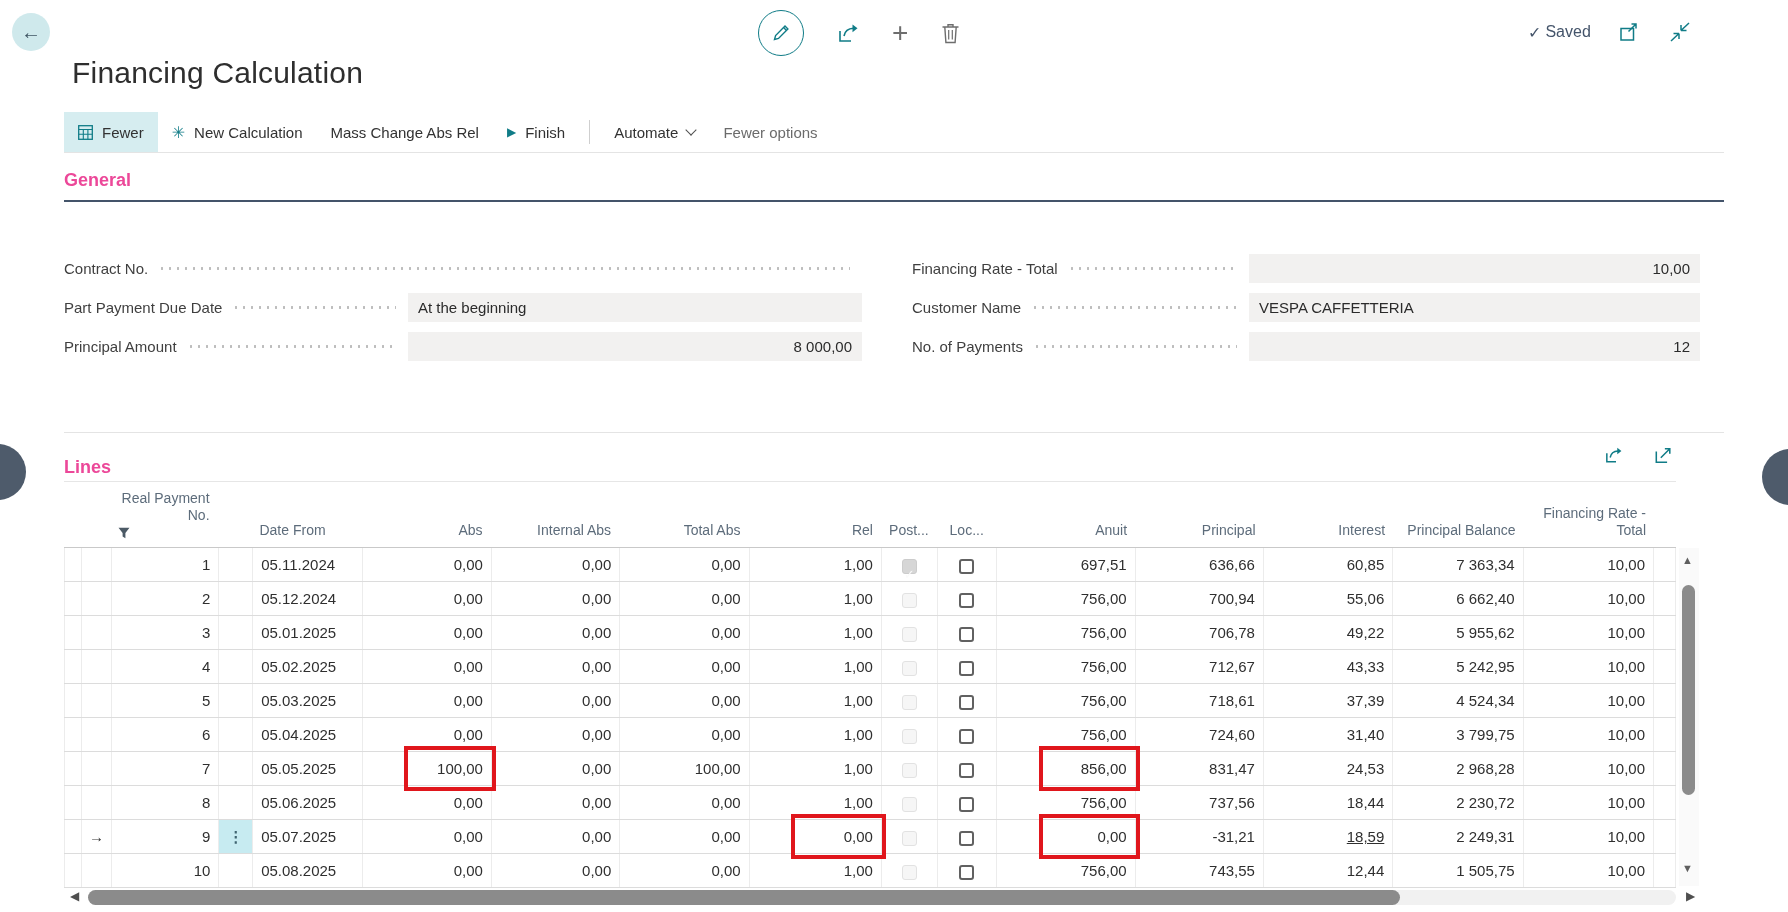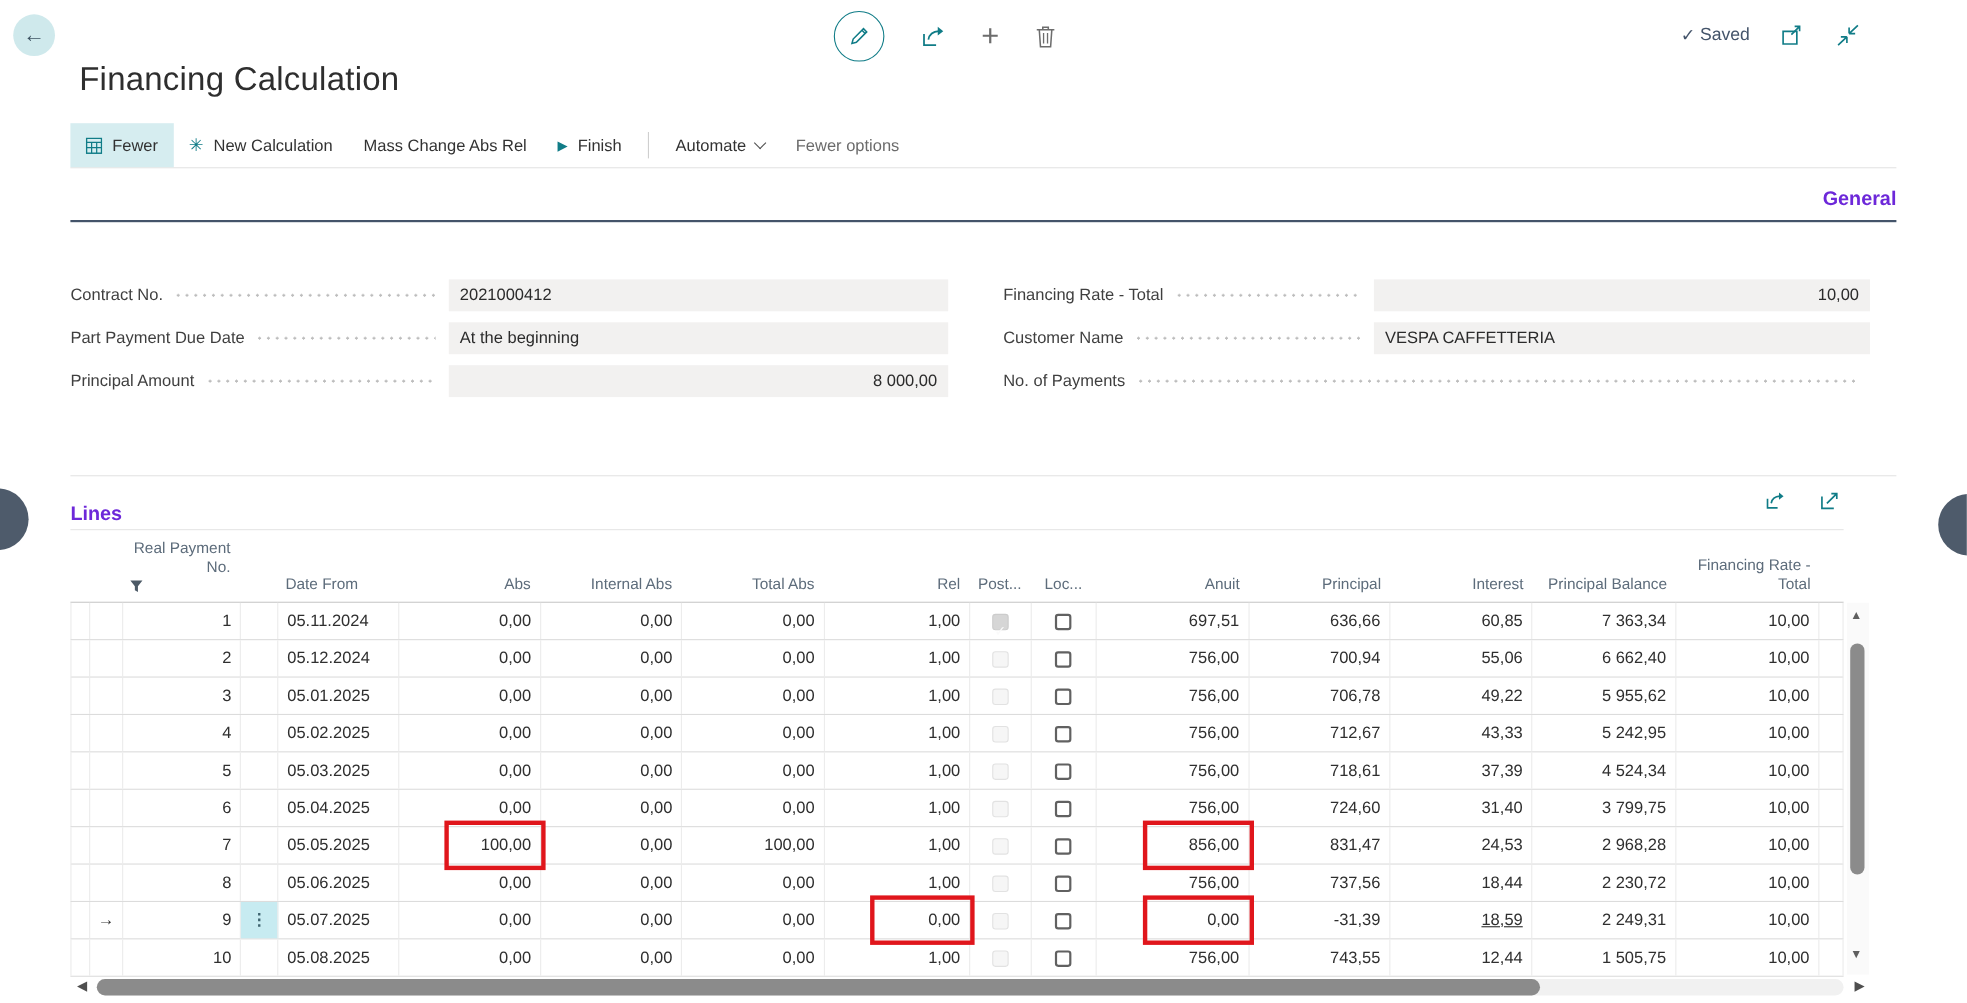--- a/index.html
+++ b/index.html
@@ -42,21 +42,21 @@
     font-size:15px; color:#323232; cursor:pointer; white-space:nowrap;
   }
   .ab-item.selected{ background:#d6edf0; }
   .ab-item.muted{ color:#6b6b6b; }
   .ab-sep{ width:1px; height:24px; background:#cfcfcf; margin:0 10px; }
   .tealglyph{ color:#107c87; }
   .chev{ width:8px; height:8px; border-right:1.5px solid #4f4f4f; border-bottom:1.5px solid #4f4f4f;
          transform:rotate(45deg); margin-top:-5px; }
 
   
-  .section-heading{ font-size:18px; font-weight:700; color:#6d28d9; cursor:pointer;text-align:right; }
+  .section-heading{ font-size:18px; font-weight:700; color:#ec4899; cursor:pointer; }
   .general{ position:absolute; left:64px; top:170px; width:1660px; }
   .general .rule{ height:2px; background:#44546a; margin-top:9px; }
   .fields{ position:relative; height:180px; }
   .field{ position:absolute; display:flex; align-items:center; height:29px; }
   .field .flabel{ font-size:15px; color:#3f3f3f; white-space:nowrap; }
   .field .leader{
     flex:1; height:3px; margin:0 12px 0 10px; align-self:center;
     background-image:radial-gradient(circle, #bdbdbd 1.1px, transparent 1.4px);
     background-size:8px 3px; background-repeat:repeat-x; background-position:left center;
   }
@@ -225,21 +225,20 @@
 </div>
 
 <div class="general">
   <div class="section-heading">General</div>
   <div class="rule"></div>
   <div class="fields">
 
     <div class="field fL frow0">
       <span class="flabel">Contract No.</span>
       <span class="leader"></span>
-      <span class="fbox">2021000412</span>
     </div>
     <div class="field fL frow1">
       <span class="flabel">Part Payment Due Date</span>
       <span class="leader"></span>
       <span class="fbox">At the beginning</span>
     </div>
     <div class="field fL frow2">
       <span class="flabel">Principal Amount</span>
       <span class="leader"></span>
       <span class="fbox right">8 000,00</span>
@@ -251,20 +250,21 @@
       <span class="fbox right">10,00</span>
     </div>
     <div class="field fR frow1">
       <span class="flabel">Customer Name</span>
       <span class="leader"></span>
       <span class="fbox">VESPA CAFFETTERIA</span>
     </div>
     <div class="field fR frow2">
       <span class="flabel">No. of Payments</span>
       <span class="leader"></span>
+      <span class="fbox right">12</span>
     </div>
 
   </div>
 </div>
 
 <div class="lines-divider"></div>
 <div class="lines-head section-heading">Lines</div>
 <div class="lines-icons">
   <div class="icon-btn">
     <span>
@@ -468,21 +468,21 @@
         <div class="tcell right" style="width: 108px;">9</div>
         <div class="tcell center menucell" style="width: 34px;">⋮</div>
         <div class="tcell" style="width: 110px;">05.07.2025</div>
         <div class="tcell right" style="width: 130px;">0,00</div>
         <div class="tcell right" style="width: 129px;">0,00</div>
         <div class="tcell right" style="width: 130px;">0,00</div>
         <div class="tcell right" style="width: 133px;">0,00<span class="redbox" style="width: 95px;"></span></div>
         <div class="tcell center" style="width: 56px;"><span class="cb disabled"></span></div>
         <div class="tcell center" style="width: 60px;"><span class="cb"></span></div>
         <div class="tcell right" style="width: 139px;">0,00<span class="redbox" style="width: 101px;"></span></div>
-        <div class="tcell right" style="width: 129px;">-31,39</div>
+        <div class="tcell right" style="width: 129px;">-31,21</div>
         <div class="tcell right" style="width: 130px; text-decoration: underline;">18,59</div>
         <div class="tcell right" style="width: 131px;">2 249,31</div>
         <div class="tcell right" style="width: 131px;">10,00</div>
         <div class="tcell" style="width: 22px;"></div>
       </div>
       <div class="trow">
         <div class="tcell first" style="width: 10px;"></div>
         <div class="tcell center" style="width: 30px;"></div>
         <div class="tcell right" style="width: 108px;">10</div>
         <div class="tcell center" style="width: 34px;"></div>

